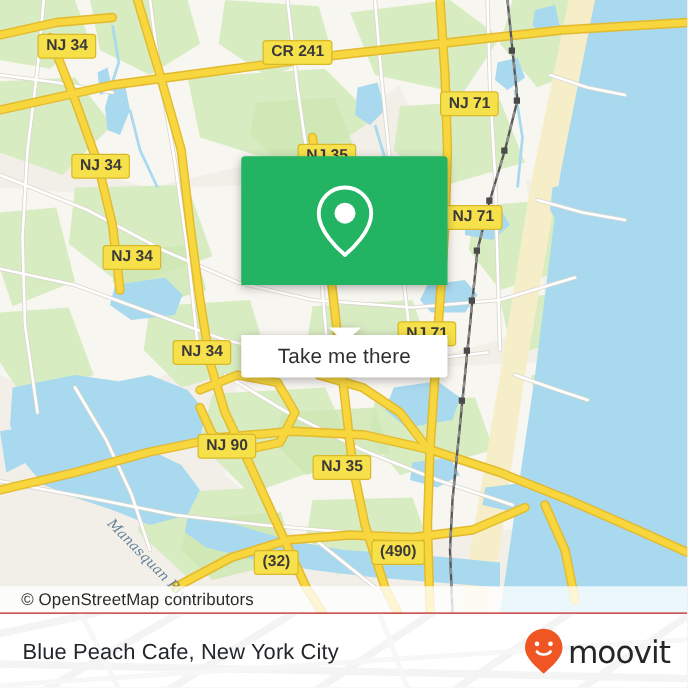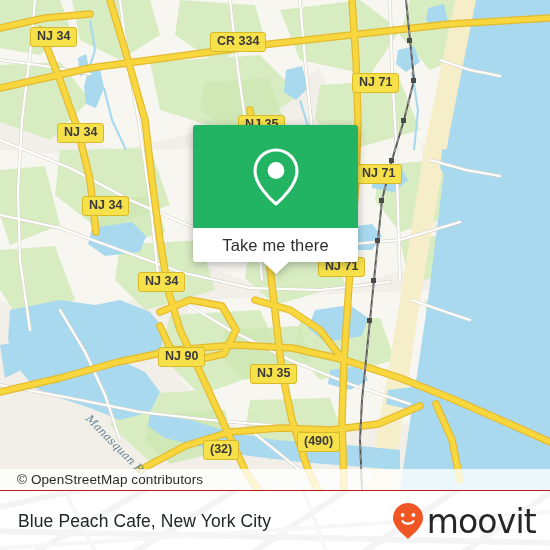--- a/index.html
+++ b/index.html
@@ -29,21 +29,21 @@
     position:absolute;left:193px;top:125px;width:165px;
     filter:drop-shadow(0 2px 4px rgba(0,0,0,.30));
   }
   .popup-head{
     height:103px;background:#22b462;border-radius:3px 3px 0 0;
     display:flex;align-items:center;justify-content:center;
   }
   .popup-head svg{display:block;}
   .popup-body{
     background:#fff;height:34px;border-radius:0 0 3px 3px;
-    display:flex;align-items:center;justify-content:center;
+    display:flex;align-items:center;justify-content:center;margin-top:40px;
   }
   .popup-body span{
     font-size:16.5px;color:#2f2f2f;letter-spacing:.15px;
   }
   .popup-tail{
     position:absolute;left:50%;margin-left:-13px;top:137px;
     width:0;height:0;
     border-left:13px solid transparent;
     border-right:13px solid transparent;
     border-top:12px solid #fff;
@@ -60,21 +60,21 @@
     position:absolute;left:18px;top:0;height:60px;
     display:flex;align-items:center;
     font-size:17.5px;color:#23262a;letter-spacing:.1px;
     white-space:nowrap;
   }
   .brand{
     position:absolute;right:14px;top:0;height:60px;
     display:flex;align-items:center;gap:3px;
   }
   .brand-word{
-    font-size:33px;color:#262626;letter-spacing:-.8px;line-height:1;
+    font-size:25px;color:#262626;letter-spacing:-.8px;line-height:1;
     font-family:"DejaVu Sans",sans-serif;font-weight:400;
   }
 </style>
 </head>
 <body>
 
 <div id="app">
 
   <div class="map">
     <svg width="550" height="490" viewBox="0 0 550 490">
@@ -250,21 +250,21 @@
           <text font-family="DejaVu Serif, serif" font-size="11" fill="#4a6e8a" font-style="italic">
             <textPath href="#riverpath" startOffset="2%">Manasquan River</textPath>
           </text>
         </g>
 
       </g>
     </svg>
 
     <div>
         <div style="position: absolute; left: 30px; top: 27px; background: rgb(247, 225, 74); border: 1.6px solid rgb(216, 185, 42); border-radius: 3px; padding: 1px 6px 2px; font-size: 12.5px; font-weight: bold; color: rgb(58, 58, 58); font-family: &quot;Liberation Sans&quot;, sans-serif; line-height: 15px; white-space: nowrap;"><span>NJ 34</span></div>
-        <div style="position: absolute; left: 210px; top: 32px; background: rgb(247, 225, 74); border: 1.6px solid rgb(216, 185, 42); border-radius: 3px; padding: 1px 6px 2px; font-size: 12.5px; font-weight: bold; color: rgb(58, 58, 58); font-family: &quot;Liberation Sans&quot;, sans-serif; line-height: 15px; white-space: nowrap;"><span>CR 334</span></div>
+        <div style="position: absolute; left: 210px; top: 32px; background: rgb(247, 225, 74); border: 1.6px solid rgb(216, 185, 42); border-radius: 3px; padding: 1px 6px 2px; font-size: 12.5px; font-weight: bold; color: rgb(58, 58, 58); font-family: &quot;Liberation Sans&quot;, sans-serif; line-height: 15px; white-space: nowrap;"><span>CR 241</span></div>
         <div style="position: absolute; left: 352px; top: 73px; background: rgb(247, 225, 74); border: 1.6px solid rgb(216, 185, 42); border-radius: 3px; padding: 1px 6px 2px; font-size: 12.5px; font-weight: bold; color: rgb(58, 58, 58); font-family: &quot;Liberation Sans&quot;, sans-serif; line-height: 15px; white-space: nowrap;"><span>NJ 71</span></div>
         <div style="position: absolute; left: 57px; top: 123px; background: rgb(247, 225, 74); border: 1.6px solid rgb(216, 185, 42); border-radius: 3px; padding: 1px 6px 2px; font-size: 12.5px; font-weight: bold; color: rgb(58, 58, 58); font-family: &quot;Liberation Sans&quot;, sans-serif; line-height: 15px; white-space: nowrap;"><span>NJ 34</span></div>
         <div style="position: absolute; left: 238px; top: 115px; background: rgb(247, 225, 74); border: 1.6px solid rgb(216, 185, 42); border-radius: 3px; padding: 1px 6px 2px; font-size: 12.5px; font-weight: bold; color: rgb(58, 58, 58); font-family: &quot;Liberation Sans&quot;, sans-serif; line-height: 15px; white-space: nowrap;"><span>NJ 35</span></div>
         <div style="position: absolute; left: 355px; top: 164px; background: rgb(247, 225, 74); border: 1.6px solid rgb(216, 185, 42); border-radius: 3px; padding: 1px 6px 2px; font-size: 12.5px; font-weight: bold; color: rgb(58, 58, 58); font-family: &quot;Liberation Sans&quot;, sans-serif; line-height: 15px; white-space: nowrap;"><span>NJ 71</span></div>
         <div style="position: absolute; left: 82px; top: 196px; background: rgb(247, 225, 74); border: 1.6px solid rgb(216, 185, 42); border-radius: 3px; padding: 1px 6px 2px; font-size: 12.5px; font-weight: bold; color: rgb(58, 58, 58); font-family: &quot;Liberation Sans&quot;, sans-serif; line-height: 15px; white-space: nowrap;"><span>NJ 34</span></div>
         <div style="position: absolute; left: 138px; top: 272px; background: rgb(247, 225, 74); border: 1.6px solid rgb(216, 185, 42); border-radius: 3px; padding: 1px 6px 2px; font-size: 12.5px; font-weight: bold; color: rgb(58, 58, 58); font-family: &quot;Liberation Sans&quot;, sans-serif; line-height: 15px; white-space: nowrap;"><span>NJ 34</span></div>
         <div style="position: absolute; left: 318px; top: 257px; background: rgb(247, 225, 74); border: 1.6px solid rgb(216, 185, 42); border-radius: 3px; padding: 1px 6px 2px; font-size: 12.5px; font-weight: bold; color: rgb(58, 58, 58); font-family: &quot;Liberation Sans&quot;, sans-serif; line-height: 15px; white-space: nowrap;"><span>NJ 71</span></div>
         <div style="position: absolute; left: 158px; top: 347px; background: rgb(247, 225, 74); border: 1.6px solid rgb(216, 185, 42); border-radius: 3px; padding: 1px 6px 2px; font-size: 12.5px; font-weight: bold; color: rgb(58, 58, 58); font-family: &quot;Liberation Sans&quot;, sans-serif; line-height: 15px; white-space: nowrap;"><span>NJ 90</span></div>
         <div style="position: absolute; left: 250px; top: 364px; background: rgb(247, 225, 74); border: 1.6px solid rgb(216, 185, 42); border-radius: 3px; padding: 1px 6px 2px; font-size: 12.5px; font-weight: bold; color: rgb(58, 58, 58); font-family: &quot;Liberation Sans&quot;, sans-serif; line-height: 15px; white-space: nowrap;"><span>NJ 35</span></div>
         <div style="position: absolute; left: 203px; top: 440px; background: rgb(247, 225, 74); border: 1.6px solid rgb(216, 185, 42); border-radius: 3px; padding: 1px 6px 2px; font-size: 12.5px; font-weight: bold; color: rgb(58, 58, 58); font-family: &quot;Liberation Sans&quot;, sans-serif; line-height: 15px; white-space: nowrap;"><span>(32)</span></div>

